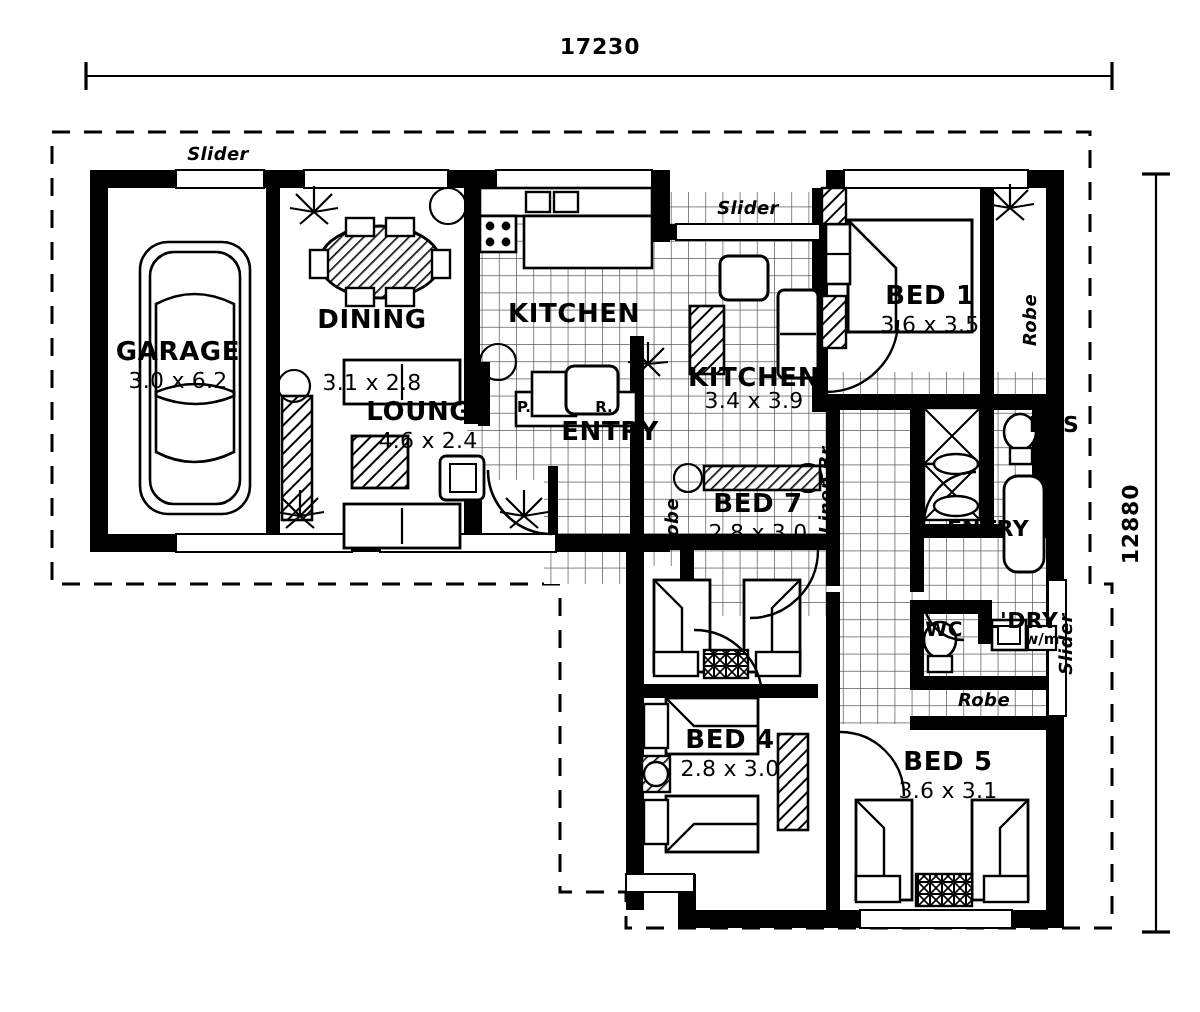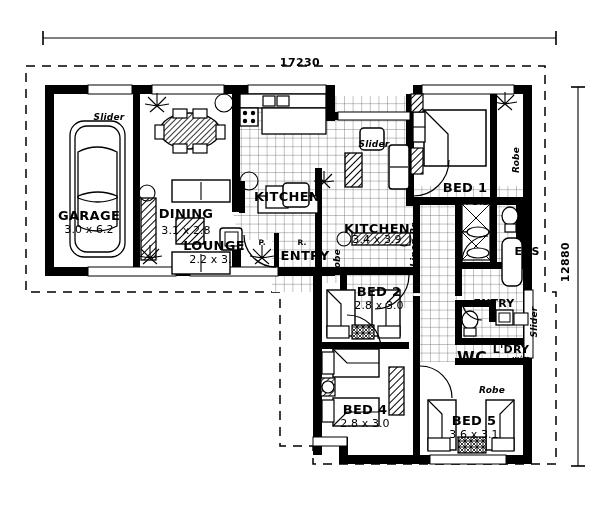--- a/index.html
+++ b/index.html
@@ -18,21 +18,21 @@
     pointer-events:none;
     line-height:1.02;
     text-align:center;
   }
   .room-name{font-size:13px;letter-spacing:.3px;}
   .room-dim{font-size:11px;letter-spacing:.1px;font-weight:normal;}
   .small-cap{font-size:11px;letter-spacing:.2px;}
   .tiny{font-size:7.5px;font-weight:bold;}
   .ital{font-style:italic;font-weight:bold;font-size:9px;letter-spacing:.2px;}
   .dimtxt{font-size:11px;font-weight:bold;letter-spacing:.4px;}
-  .ctr{transform:translateX(-50%);margin-top:39px;}
+  .ctr{transform:translateX(-50%);}
 </style>
 </head>
 <body>
 
 <svg id="plan" viewBox="0 0 600 506" xmlns="http://www.w3.org/2000/svg">
   <defs>
     <pattern id="tile" width="8.6" height="8.6" patternUnits="userSpaceOnUse">
       <rect width="8.6" height="8.6" fill="#ffffff"></rect>
       <path d="M0 0 H8.6 M0 0 V8.6" stroke="#555" stroke-width="0.7"></path>
     </pattern>
@@ -313,51 +313,51 @@
   </g>
 </svg>
 
 <div class="lbl dimtxt ctr" style="left:300px;top:18px;">17230</div>
 
 <div class="lbl dimtxt" style="left:560px;top:262px;transform:rotate(-90deg) translate(-50%,0);transform-origin:left top;">12880</div>
 
 <div class="lbl room-name ctr" style="left:89px;top:170px;">GARAGE</div>
 <div class="lbl room-dim ctr" style="left:89px;top:185px;">3.0 x 6.2</div>
 
-<div class="lbl room-name ctr" style="left:186px;top:168px;text-align:right;">DINING</div>
+<div class="lbl room-name ctr" style="left:186px;top:154px;text-align:right;">DINING</div>
 
 <div class="lbl room-dim ctr" style="left:186px;top:186px;">3.1 x 2.8</div>
 
 <div class="lbl room-name ctr" style="left:214px;top:200px;">LOUNGE</div>
-<div class="lbl room-dim ctr" style="left:214px;top:215px;">2.2 x 3.4</div>
+<div class="lbl room-dim ctr" style="left:214px;top:215px;">4.6 x 2.4</div>
 
 <div class="lbl room-name ctr" style="left:287px;top:151px;">KITCHEN</div>
 
 <div class="lbl room-name ctr" style="left:377px;top:183px;">KITCHEN</div>
 <div class="lbl room-dim ctr" style="left:377px;top:195px;">3.4 x 3.9</div>
 
 <div class="lbl room-name ctr" style="left:305px;top:210px;">ENTRY</div>
 
 <div class="lbl room-name ctr" style="left:465px;top:142px;">BED 1</div>
 <div class="lbl room-dim ctr" style="left:465px;top:157px;">3.6 x 3.5</div>
 
 <div class="lbl room-name ctr" style="left:474px;top:375px;">BED 5</div>
 <div class="lbl room-dim ctr" style="left:474px;top:390px;">3.6 x 3.1</div>
 
-<div class="lbl room-name ctr" style="left:379px;top:246px;">BED 2</div>
+<div class="lbl room-name ctr" style="left:379px;top:246px;">BED 7</div>
 <div class="lbl room-dim ctr" style="left:379px;top:261px;">2.8 x 3.0</div>
 
 <div class="lbl room-name ctr" style="left:365px;top:364px;">BED 4</div>
 <div class="lbl room-dim ctr" style="left:365px;top:379px;">2.8 x 3.0</div>
 
 <div class="lbl small-cap ctr" style="left:494px;top:259px;">ENTRY</div>
 
 <div class="lbl small-cap ctr" style="left:527px;top:207px;">ENS</div>
 
-<div class="lbl small-cap ctr" style="left:472px;top:311px;font-size:16px;">WC</div>
+<div class="lbl small-cap ctr" style="left:472px;top:311px;font-size:10px;">WC</div>
 
 <div class="lbl small-cap ctr" style="left:511px;top:305px;">L'DRY</div>
 
 <div class="lbl ital ctr" style="left:109px;top:74px;">Slider</div>
 <div class="lbl ital ctr" style="left:374px;top:101px;">Slider</div>
 <div class="lbl ital" style="left:530px;top:322px;transform:rotate(-90deg) translate(-50%,0);transform-origin:left top;">Slider</div>
 
 <div class="lbl ital" style="left:512px;top:160px;transform:rotate(-90deg) translate(-50%,0);transform-origin:left top;">Robe</div>
 <div class="lbl ital" style="left:333px;top:262px;transform:rotate(-90deg) translate(-50%,0);transform-origin:left top;">Robe</div>
 <div class="lbl ital ctr" style="left:492px;top:347px;">Robe</div>

